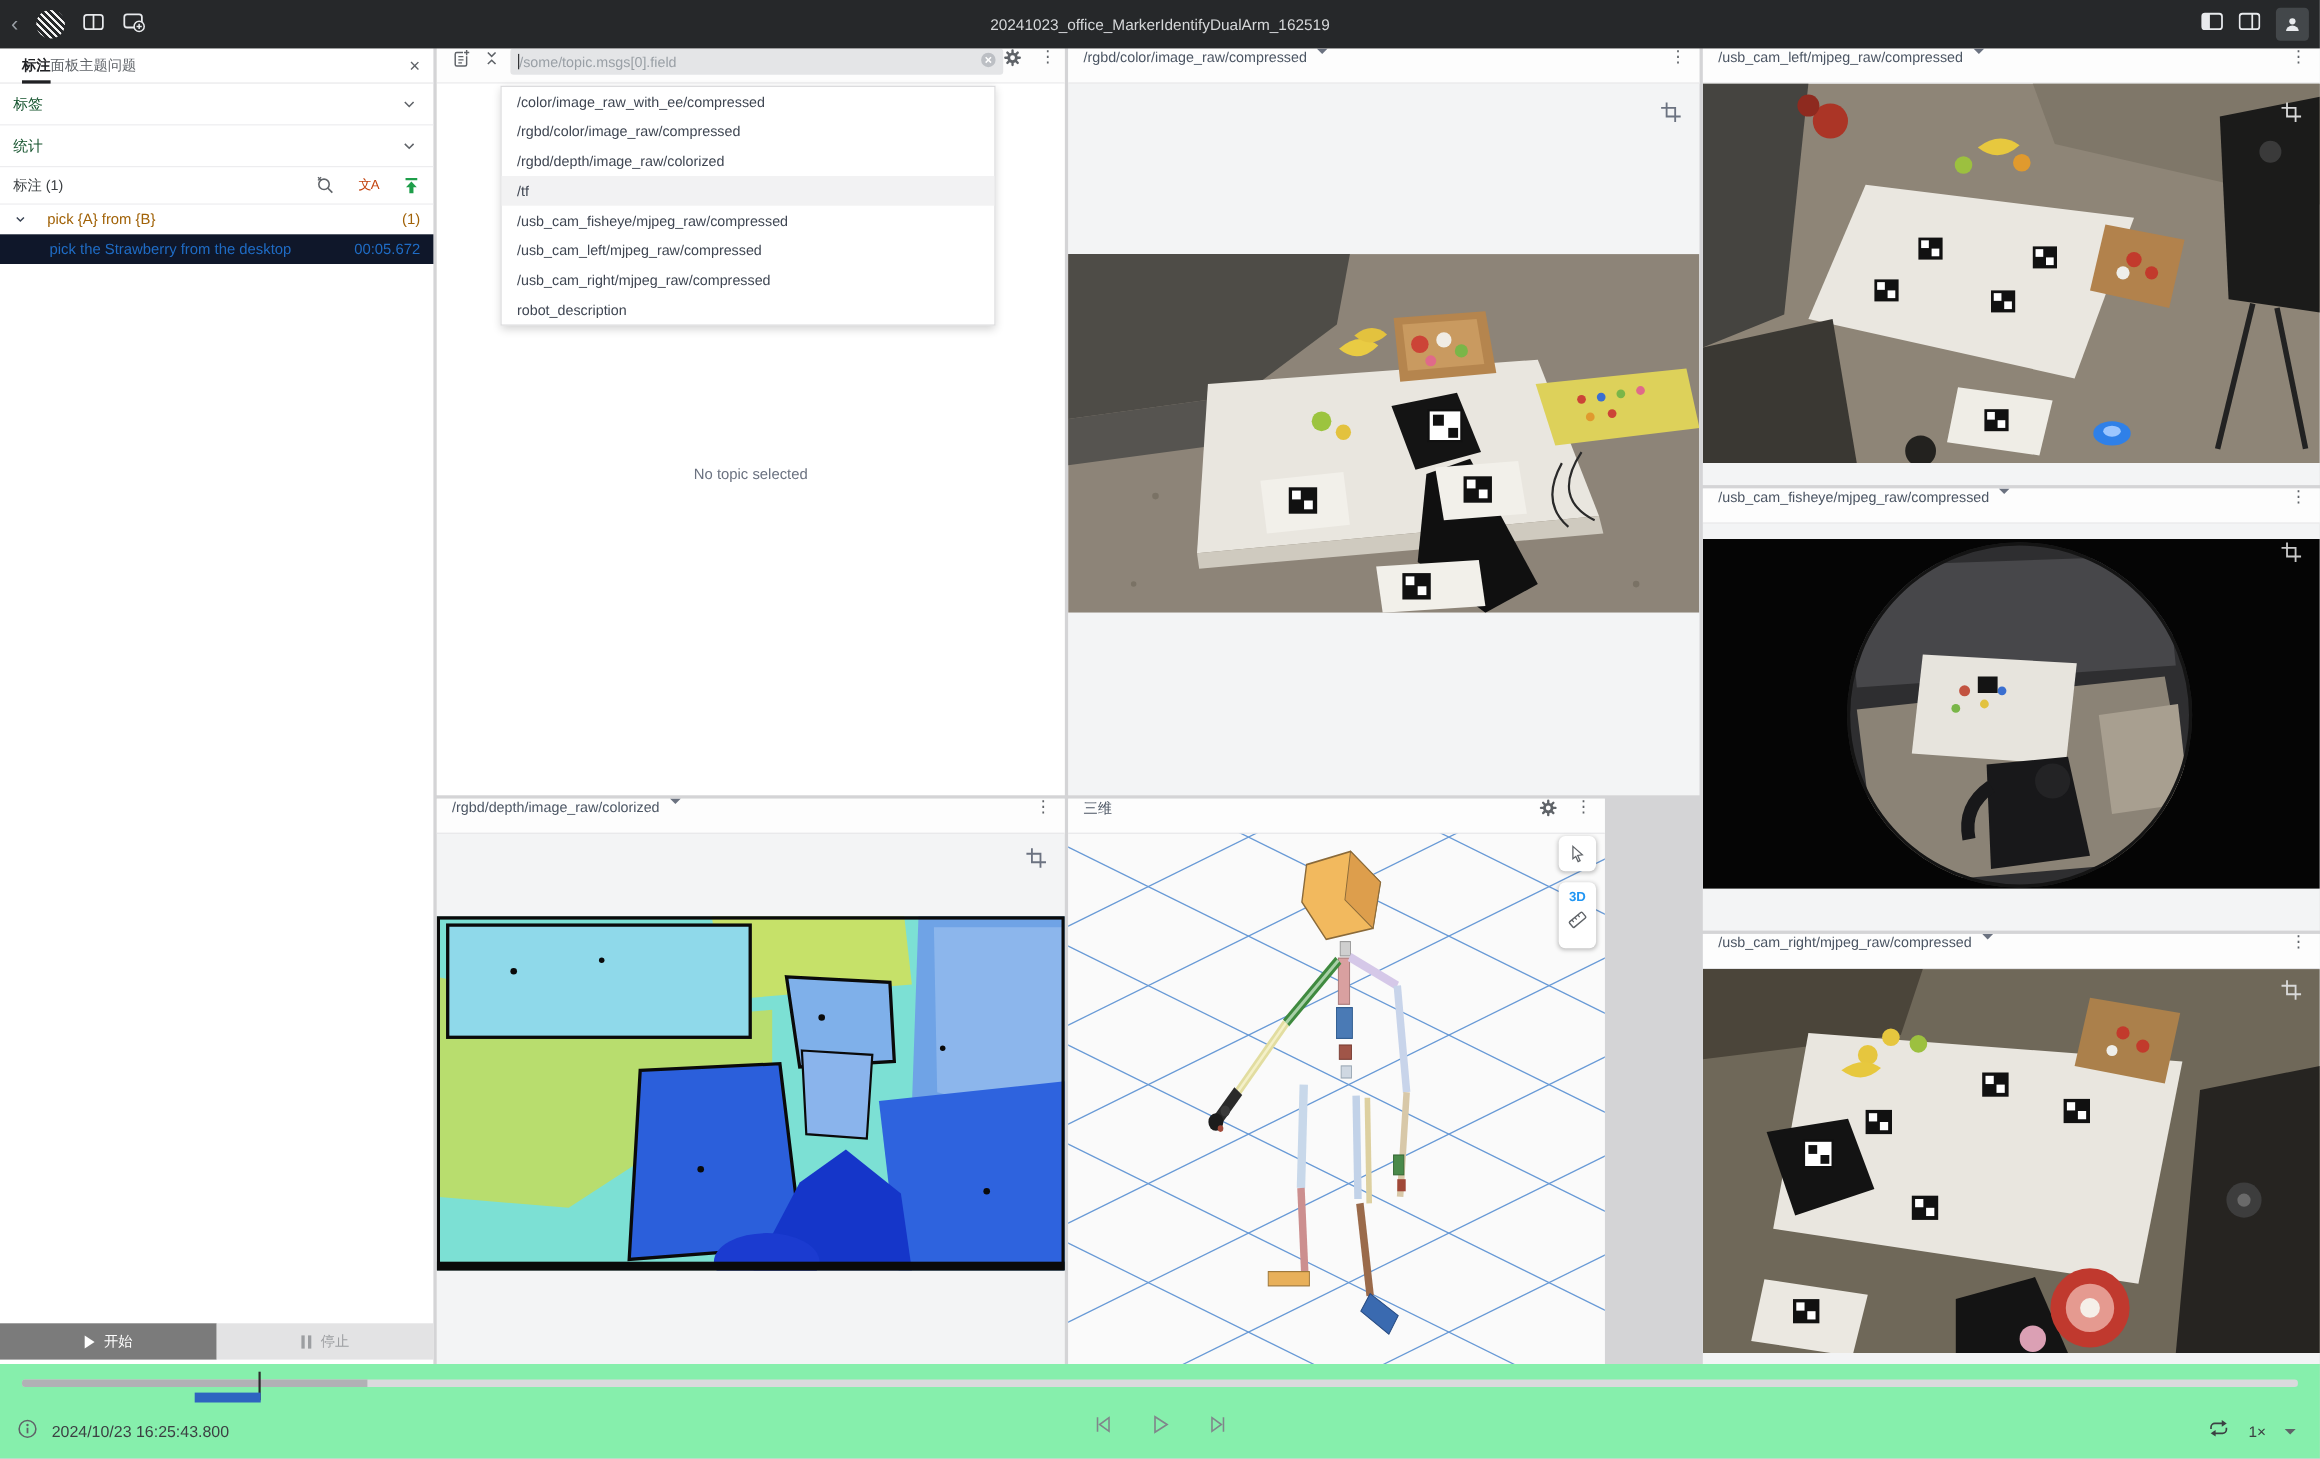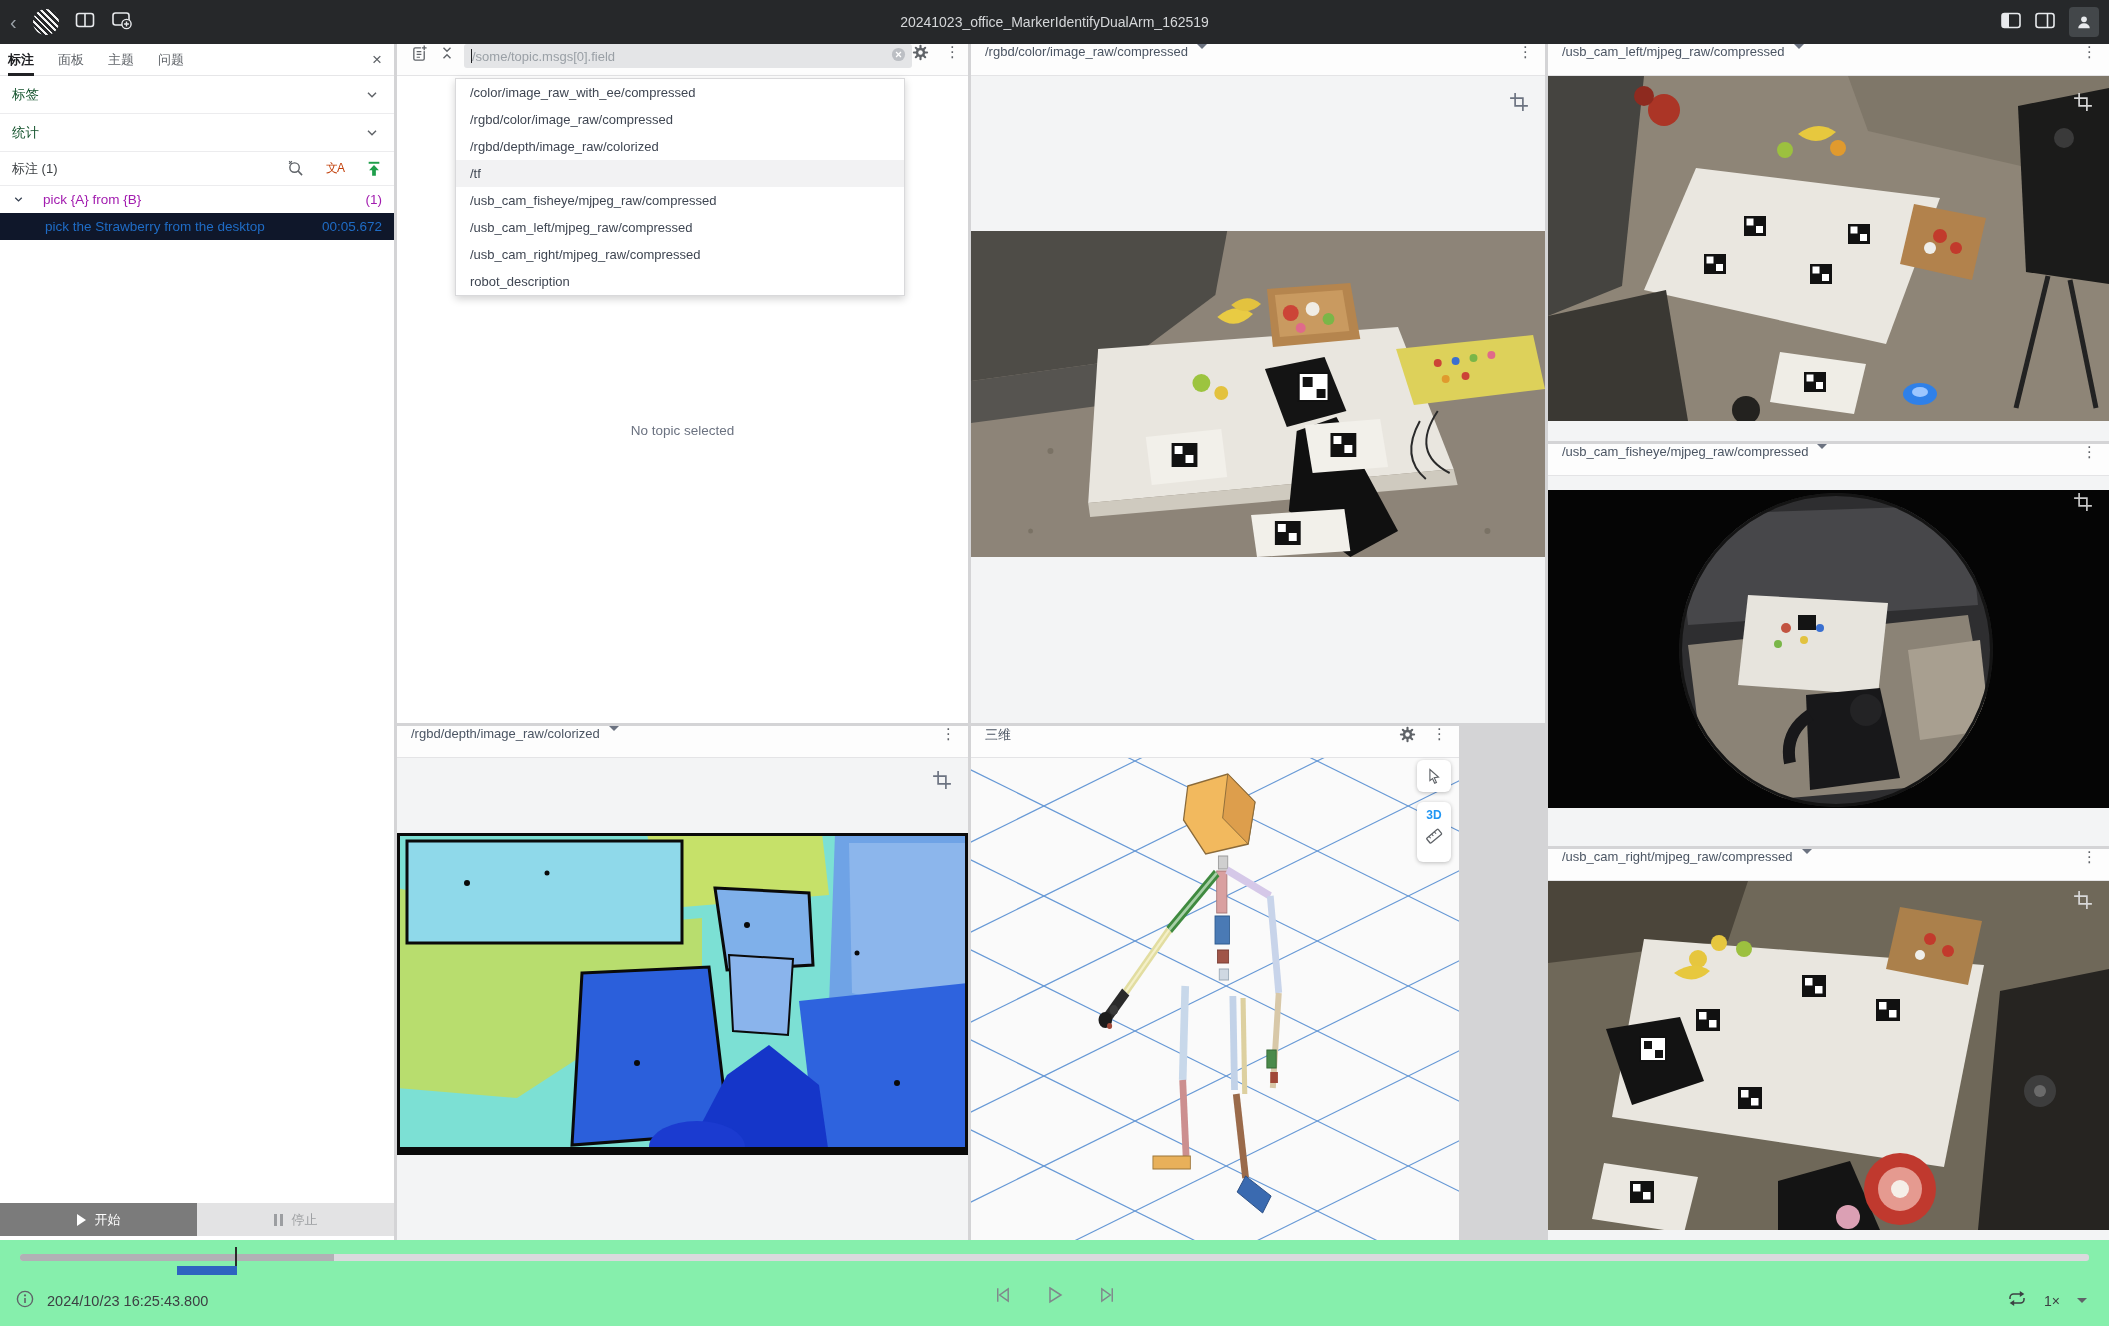--- a/index.html
+++ b/index.html
@@ -15,33 +15,33 @@
   .tb-logo { width:26px; height:26px; border-radius:50%;
     background:repeating-linear-gradient(45deg,#f2f2f2 0 2px,#26282a 2px 4.5px); }
   .tb-title { position:absolute; left:0; right:0; text-align:center; color:#d5d7d9; font-size:14px; }
   .tb-right { position:absolute; right:10px; display:flex; align-items:center; gap:14px; }
   .tb-avatar { width:30px; height:30px; border-radius:4px; background:#43474a;
     display:flex; align-items:center; justify-content:center; }
 
   
   .sidebar { position:absolute; left:0; top:44px; width:394px; height:1196px; background:#fff; }
   .tabs { height:32px; border-bottom:1px solid #e6e6e8; display:flex; align-items:center;
-    gap:24px; padding-left:8px; position:relative; }
+    padding-left:20px; position:relative; }
   .tab { font-size:13px; color:#5f6368; position:relative; height:32px; display:flex; align-items:center; }
   .tab.active { color:#202124; font-weight:bold; }
   .tab.active::after { content:""; position:absolute; left:0; right:0; bottom:0; height:2.5px; background:#202124; }
   .tabs .close { position:absolute; right:12px; color:#5f6368; font-size:17px; }
   .sec-row { height:38px; border-bottom:1px solid #ececee; display:flex; align-items:center;
     padding:0 14px 0 12px; font-size:13.5px; color:#14532d; justify-content:space-between; }
   .ann-head { height:34px; border-bottom:1px solid #ececee; display:flex; align-items:center;
     padding:0 12px; font-size:13px; color:#3c4043; }
   .ann-head .spacer { flex:1; }
   .ann-head .aicon { margin-left:22px; display:flex; align-items:center; }
   .tr-icon { font-size:12px; color:#c2410c; letter-spacing:-1px; }
-  .grp-row { height:27px; display:flex; align-items:center; padding:0 12px; font-size:13.5px; color:#a21caf; }
+  .grp-row { height:27px; display:flex; align-items:center; padding:0 12px; font-size:13.5px; color:#a16207; }
   .grp-row .lbl { margin-left:18px; flex:1; }
   .sel-row { height:27px; display:flex; align-items:center; background:#0f172a;
     padding:0 12px 0 45px; font-size:13.5px; color:#1f6cc5; }
   .sel-row .lbl { flex:1; }
   .sb-buttons { position:absolute; left:0; top:1159px; width:409px; height:33px; display:flex; }
   .btn-start { width:197px; background:#7b7b7b; color:#fff; font-size:13px; display:flex;
     align-items:center; justify-content:center; gap:9px; }
   .btn-stop { width:197px; background:#e3e3e4; color:#9c9ea1; font-size:13px; display:flex;
     align-items:center; justify-content:center; gap:9px; }
   .tri-play { width:0; height:0; border-left:9px solid #fff; border-top:6px solid transparent; border-bottom:6px solid transparent; }

